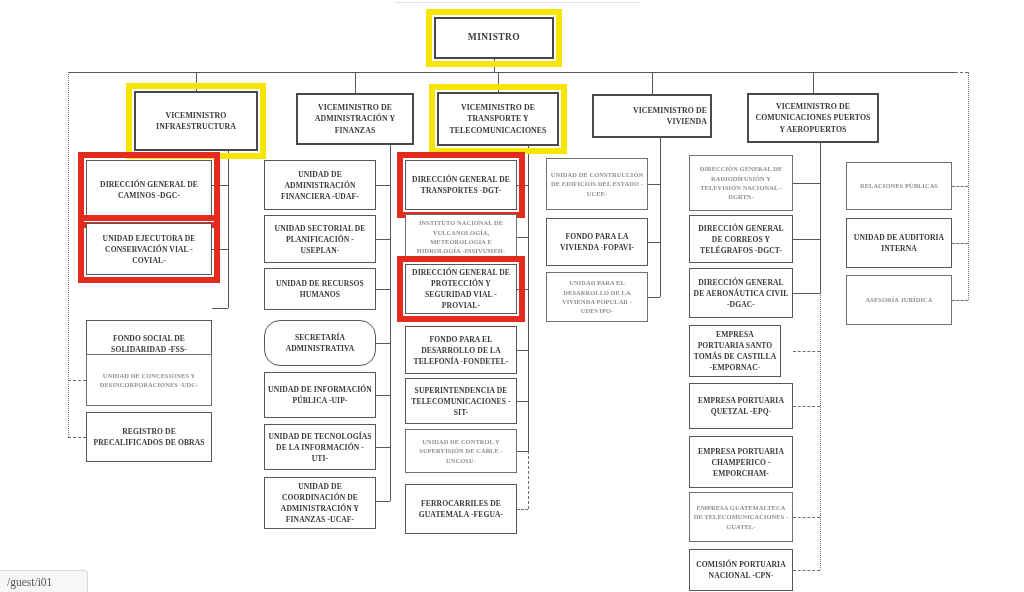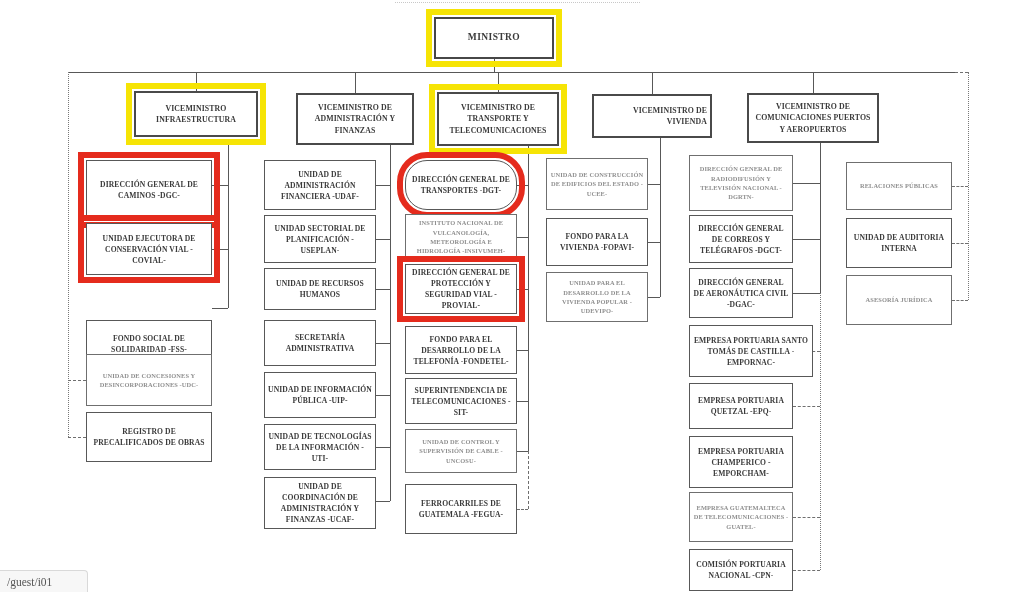--- a/index.html
+++ b/index.html
@@ -73,21 +73,21 @@
       <div class="edge" style="left: 793px; top: 570px; width: 27px; height: 0px; border-top: 1px dashed rgb(111, 111, 111);"></div>
       <div class="edge" style="left: 952px; top: 186px; width: 16px; height: 0px; border-top: 1px dashed rgb(111, 111, 111);"></div>
       <div class="edge" style="left: 952px; top: 243px; width: 16px; height: 0px; border-top: 1px dashed rgb(111, 111, 111);"></div>
       <div class="edge" style="left: 952px; top: 300px; width: 16px; height: 0px; border-top: 1px dashed rgb(111, 111, 111);"></div>
       <div class="edge" style="left: 395px; top: 2px; width: 245px; height: 0px; border-top: 1px dotted rgb(200, 200, 200);"></div>
     </div>
   <div id="node-layer">
       <div class="node lvl-top hl-yellow" style="left: 434px; top: 17px; width: 120px; height: 42px;">
         <span>MINISTRO</span>
       </div>
-      <div class="node lvl-vice hl-yellow" style="left: 134px; top: 91px; width: 124px; height: 46px;">
+      <div class="node lvl-vice hl-yellow" style="left: 134px; top: 91px; width: 124px; height: 60px;">
         <span>VICEMINISTRO INFRAESTRUCTURA</span>
       </div>
       <div class="node lvl-vice" style="left: 296px; top: 93px; width: 118px; height: 52px;">
         <span>VICEMINISTRO DE ADMINISTRACIÓN Y FINANZAS</span>
       </div>
       <div class="node lvl-vice hl-yellow" style="left: 437px; top: 92px; width: 122px; height: 54px;">
         <span>VICEMINISTRO DE TRANSPORTE Y TELECOMUNICACIONES</span>
       </div>
       <div class="node lvl-vice" style="left: 592px; top: 94px; width: 120px; height: 44px; text-align: right;">
         <span>VICEMINISTRO DE VIVIENDA</span>
@@ -112,33 +112,33 @@
       </div>
       <div class="node" style="left: 264px; top: 160px; width: 112px; height: 50px;">
         <span>UNIDAD DE ADMINISTRACIÓN FINANCIERA -UDAF-</span>
       </div>
       <div class="node" style="left: 264px; top: 215px; width: 112px; height: 48px;">
         <span>UNIDAD SECTORIAL DE PLANIFICACIÓN -USEPLAN-</span>
       </div>
       <div class="node" style="left: 264px; top: 268px; width: 112px; height: 42px;">
         <span>UNIDAD DE RECURSOS HUMANOS</span>
       </div>
-      <div class="node" style="left: 264px; top: 320px; width: 112px; height: 46px;">
+      <div class="node" style="left: 264px; top: 320px; width: 112px; height: 46px; border-radius: 16px;">
         <span>SECRETARÍA ADMINISTRATIVA</span>
       </div>
       <div class="node" style="left: 264px; top: 372px; width: 112px; height: 46px;">
         <span>UNIDAD DE INFORMACIÓN PÚBLICA -UIP-</span>
       </div>
       <div class="node" style="left: 264px; top: 424px; width: 112px; height: 46px;">
         <span>UNIDAD DE TECNOLOGÍAS DE LA INFORMACIÓN - UTI-</span>
       </div>
       <div class="node" style="left: 264px; top: 477px; width: 112px; height: 52px;">
         <span>UNIDAD DE COORDINACIÓN DE ADMINISTRACIÓN Y FINANZAS -UCAF-</span>
       </div>
-      <div class="node hl-red" style="left: 405px; top: 160px; width: 112px; height: 50px; border-radius: 22px;">
+      <div class="node hl-red" style="left: 405px; top: 160px; width: 112px; height: 50px;">
         <span>DIRECCIÓN GENERAL DE TRANSPORTES -DGT-</span>
       </div>
       <div class="node muted" style="left: 405px; top: 214px; width: 112px; height: 46px;">
         <span>INSTITUTO NACIONAL DE VULCANOLOGÍA, METEOROLOGÍA E HIDROLOGÍA -INSIVUMEH-</span>
       </div>
       <div class="node hl-red" style="left: 405px; top: 264px; width: 112px; height: 50px;">
         <span>DIRECCIÓN GENERAL DE PROTECCIÓN Y SEGURIDAD VIAL -PROVIAL-</span>
       </div>
       <div class="node" style="left: 405px; top: 326px; width: 112px; height: 48px;">
         <span>FONDO PARA EL DESARROLLO DE LA TELEFONÍA -FONDETEL-</span>
@@ -163,21 +163,21 @@
       </div>
       <div class="node muted" style="left: 689px; top: 155px; width: 104px; height: 56px;">
         <span>DIRECCIÓN GENERAL DE RADIODIFUSIÓN Y TELEVISIÓN NACIONAL -DGRTN-</span>
       </div>
       <div class="node" style="left: 689px; top: 215px; width: 104px; height: 48px;">
         <span>DIRECCIÓN GENERAL DE CORREOS Y TELÉGRAFOS -DGCT-</span>
       </div>
       <div class="node" style="left: 689px; top: 268px; width: 104px; height: 50px;">
         <span>DIRECCIÓN GENERAL DE AERONÁUTICA CIVIL -DGAC-</span>
       </div>
-      <div class="node" style="left: 689px; top: 325px; width: 124px; height: 52px;">
+      <div class="node" style="left: 689px; top: 325px; width: 92px; height: 52px;">
         <span>EMPRESA PORTUARIA SANTO TOMÁS DE CASTILLA -EMPORNAC-</span>
       </div>
       <div class="node" style="left: 689px; top: 383px; width: 104px; height: 46px;">
         <span>EMPRESA PORTUARIA QUETZAL -EPQ-</span>
       </div>
       <div class="node" style="left: 689px; top: 436px; width: 104px; height: 52px;">
         <span>EMPRESA PORTUARIA CHAMPERICO -EMPORCHAM-</span>
       </div>
       <div class="node muted" style="left: 689px; top: 492px; width: 104px; height: 50px;">
         <span>EMPRESA GUATEMALTECA DE TELECOMUNICACIONES -GUATEL-</span>

